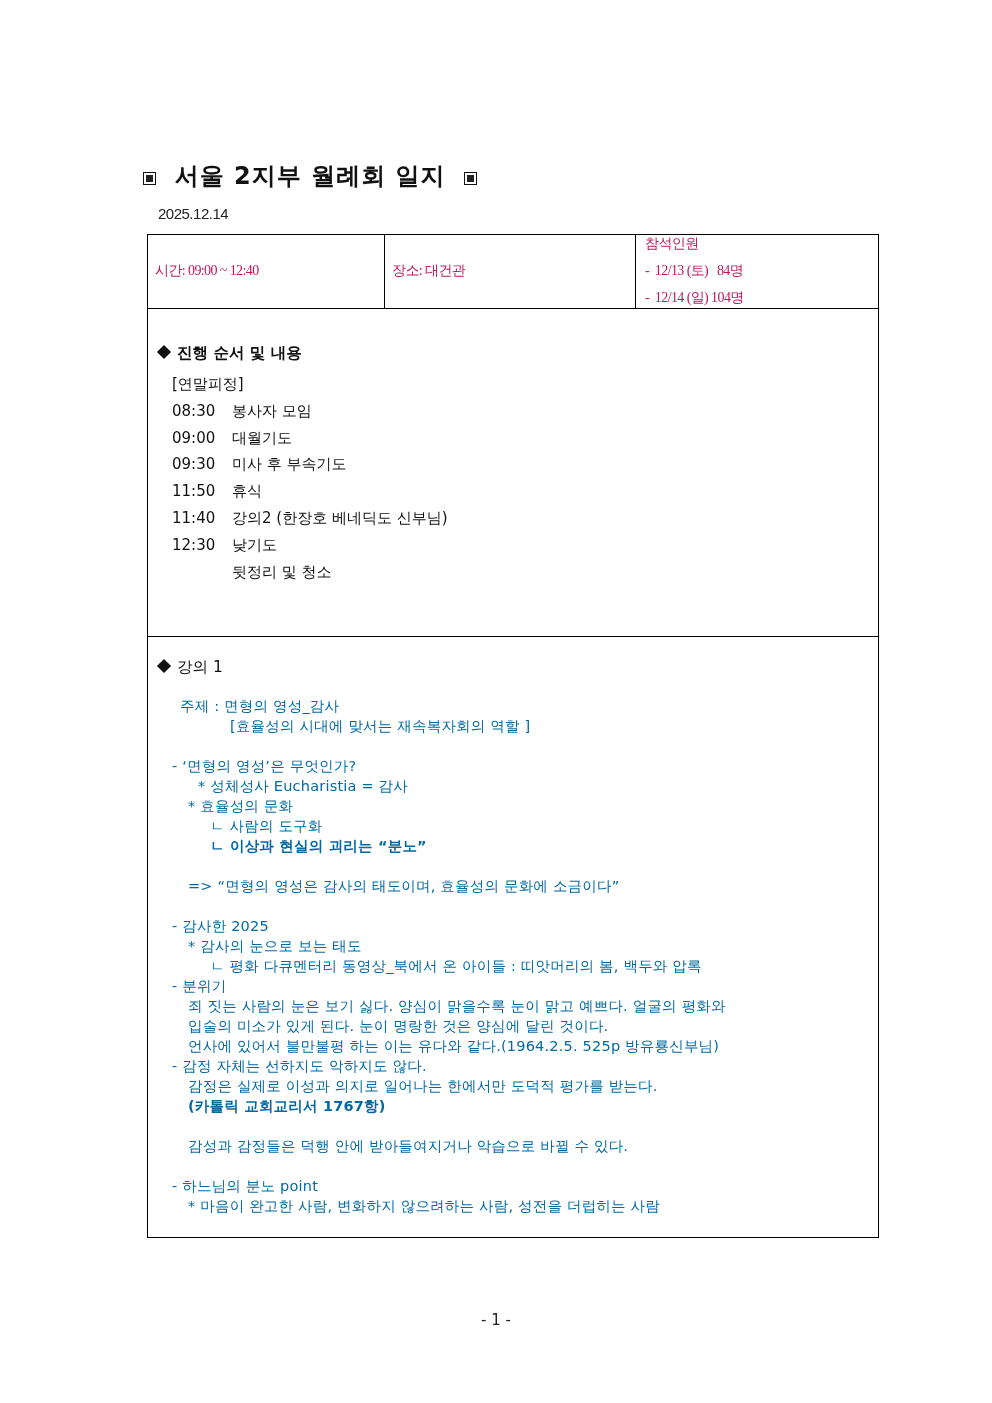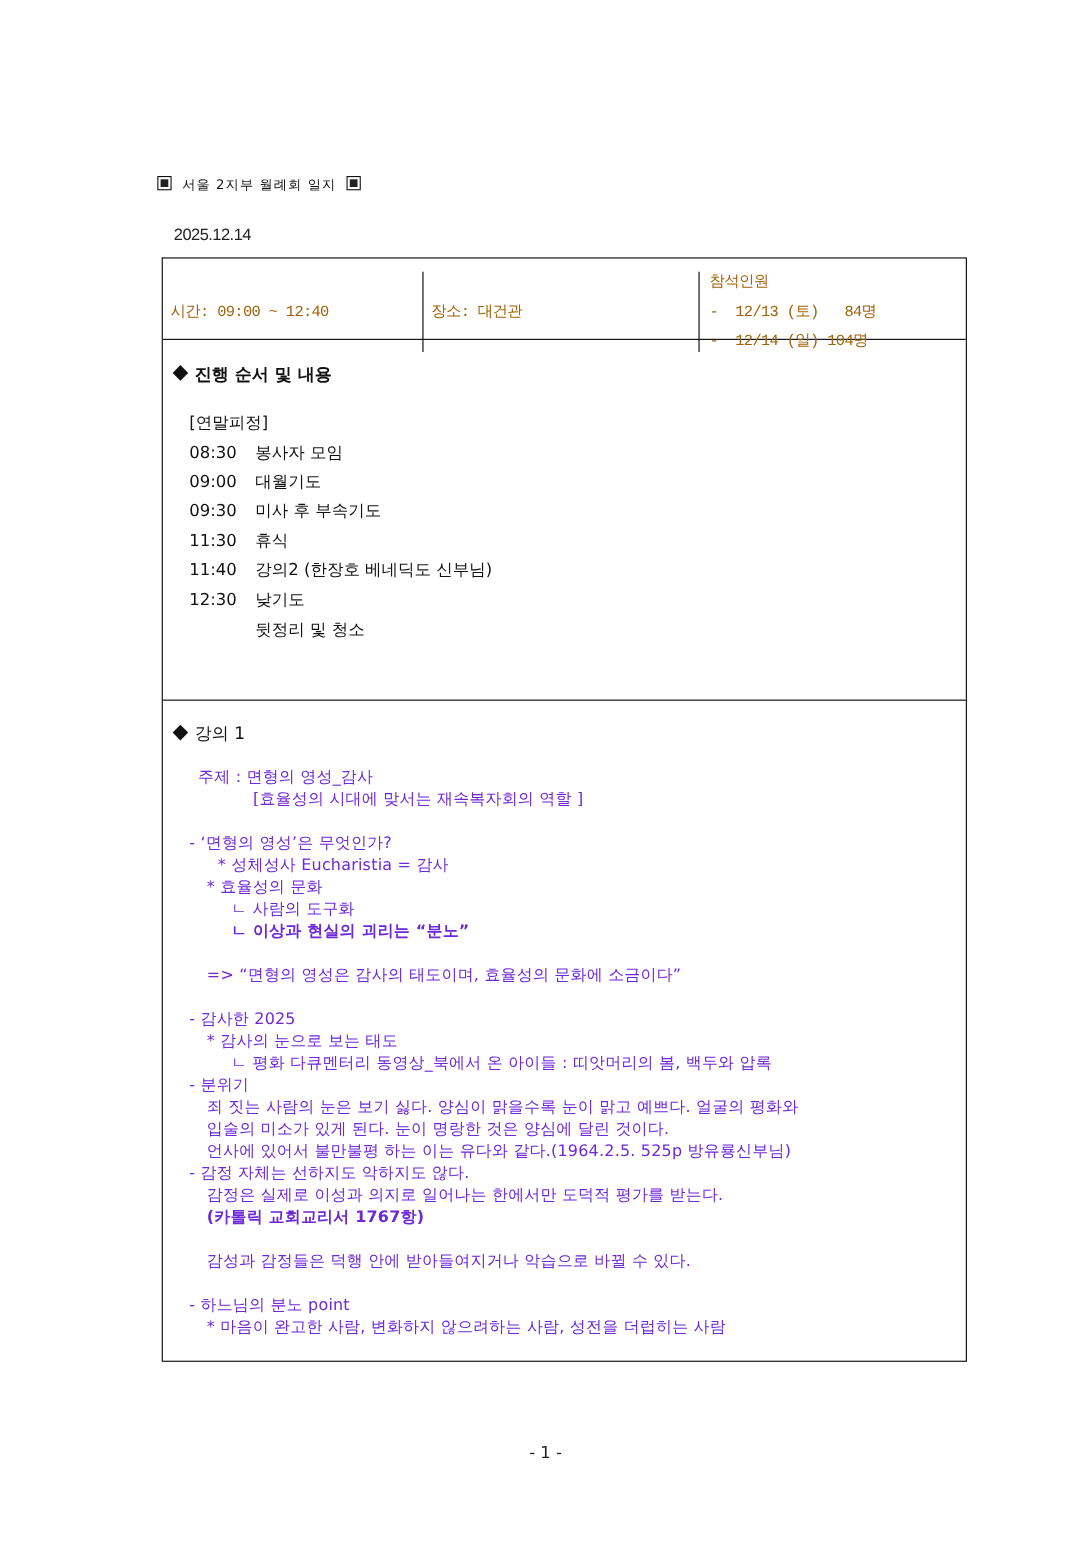--- a/index.html
+++ b/index.html
@@ -3,21 +3,21 @@
 <meta charset="utf-8">
 <style>
   html, body { margin: 0; padding: 0; background: #ffffff; }
   body {
     width: 992px; height: 1403px; position: relative; overflow: hidden;
     font-family: "DejaVu Sans", "Liberation Sans", sans-serif;
     color: #111111;
   }
   .title {
     position: absolute; left: 143px; top: 160px;
-    font-size: 12px; font-weight: normal; letter-spacing: 1px;
+    font-size: 24px; font-weight: bold; letter-spacing: 1px;
     white-space: pre;
   }
   .title .box {
     display: inline-block; width: 13px; height: 13px;
     border: 1.5px solid #111; position: relative; vertical-align: -1px;
     box-sizing: border-box; background: #fff;
   }
   .title .box::after {
     content: ""; position: absolute; left: 2px; top: 2px; right: 2px; bottom: 2px;
     background: #222;
@@ -29,48 +29,48 @@
   }
   .tbl {
     position: absolute; left: 147px; top: 234px; width: 732px; height: 1004px;
     border: 1.3px solid #000; box-sizing: border-box;
   }
   .row1 {
     position: absolute; left: 0; top: 0; width: 100%; height: 74px;
     border-bottom: 1.3px solid #000; box-sizing: border-box;
   }
   .cell {
-    position: absolute; top: 12px; height: 100%; box-sizing: border-box;
-    font-size: 14px; letter-spacing: -0.6px; color: #a16207;
-    font-family: Liberation Mono, monospace;
+    position: absolute; top: 0; height: 100%; box-sizing: border-box;
+    font-size: 14px; letter-spacing: -0.6px; color: #be185d;
+    font-family: Liberation Serif, serif;
   }
   .c1 { left: 0; width: 237px; border-right: 1.3px solid #000; }
   .c2 { left: 237px; width: 251px; border-right: 1.3px solid #000; }
   .c3 { left: 488px; width: 244px; }
   .cell .mid { position: absolute; left: 7px; top: 27px; white-space: pre; }
   .c3 .line { position: absolute; left: 9px; white-space: pre; }
   .row2 {
     position: absolute; left: 0; top: 74px; width: 100%; height: 328px;
     border-bottom: 1.3px solid #000; box-sizing: border-box;
   }
   .sec-head {
     position: absolute; left: 8px; font-size: 15.5px; white-space: pre;
   }
   .sec-head .dia {
     display: inline-block; width: 10px; height: 10px; background: #111;
     transform: rotate(45deg); margin: 0 8px 0 3px; vertical-align: 1px;
   }
-  .bold { font-weight: bold; }
+  .bold { font-weight: bold; margin-top: 13px; }
   .sched { position: absolute; left: 24px; top: 66px; font-size: 15px; }
   .sched .item { height: 26.8px; white-space: pre; position: relative; }
   .sched .t { display: inline-block; width: 60px; }
   .row3 { position: absolute; left: 0; top: 402px; width: 100%; height: 602px; }
   .lec { position: absolute; left: 0; top: 0; width: 100%; }
   .ln {
-    position: absolute; font-size: 14.5px; white-space: pre; color: #6d28d9;
+    position: absolute; font-size: 14.5px; white-space: pre; color: #0369a1;
     letter-spacing: 0.2px;
   }
   .page-no {
     position: absolute; left: 0; width: 992px; top: 1311px; text-align: center;
     font-size: 15px; white-space: pre; color: #222;
   }
 </style>
 </head>
 <body>
 
@@ -93,21 +93,21 @@
     </div>
   </div>
 
   <div class="row2">
     <div class="sec-head bold" style="top:21px;"><span class="dia"></span><span>진행 순서 및 내용</span></div>
     <div class="sched">
       <div class="item">[연말피정]</div>
       <div class="item"><span class="t">08:30</span><span>봉사자 모임</span></div>
       <div class="item"><span class="t">09:00</span><span>대월기도</span></div>
       <div class="item"><span class="t">09:30</span><span>미사 후 부속기도</span></div>
-      <div class="item"><span class="t">11:30</span><span>휴식</span></div>
+      <div class="item"><span class="t">11:50</span><span>휴식</span></div>
       <div class="item"><span class="t">11:40</span><span>강의2 (한장호 베네딕도 신부님)</span></div>
       <div class="item"><span class="t">12:30</span><span>낮기도</span></div>
       <div class="item"><span class="t"></span><span>뒷정리 및 청소</span></div>
     </div>
   </div>
 
   <div class="row3">
     <div class="sec-head" style="top:20px;"><span class="dia"></span><span>강의 1</span></div>
     <div class="lec">
       <div class="ln" style="left:32px; top:60px;">주제 : 면형의 영성_감사</div>

